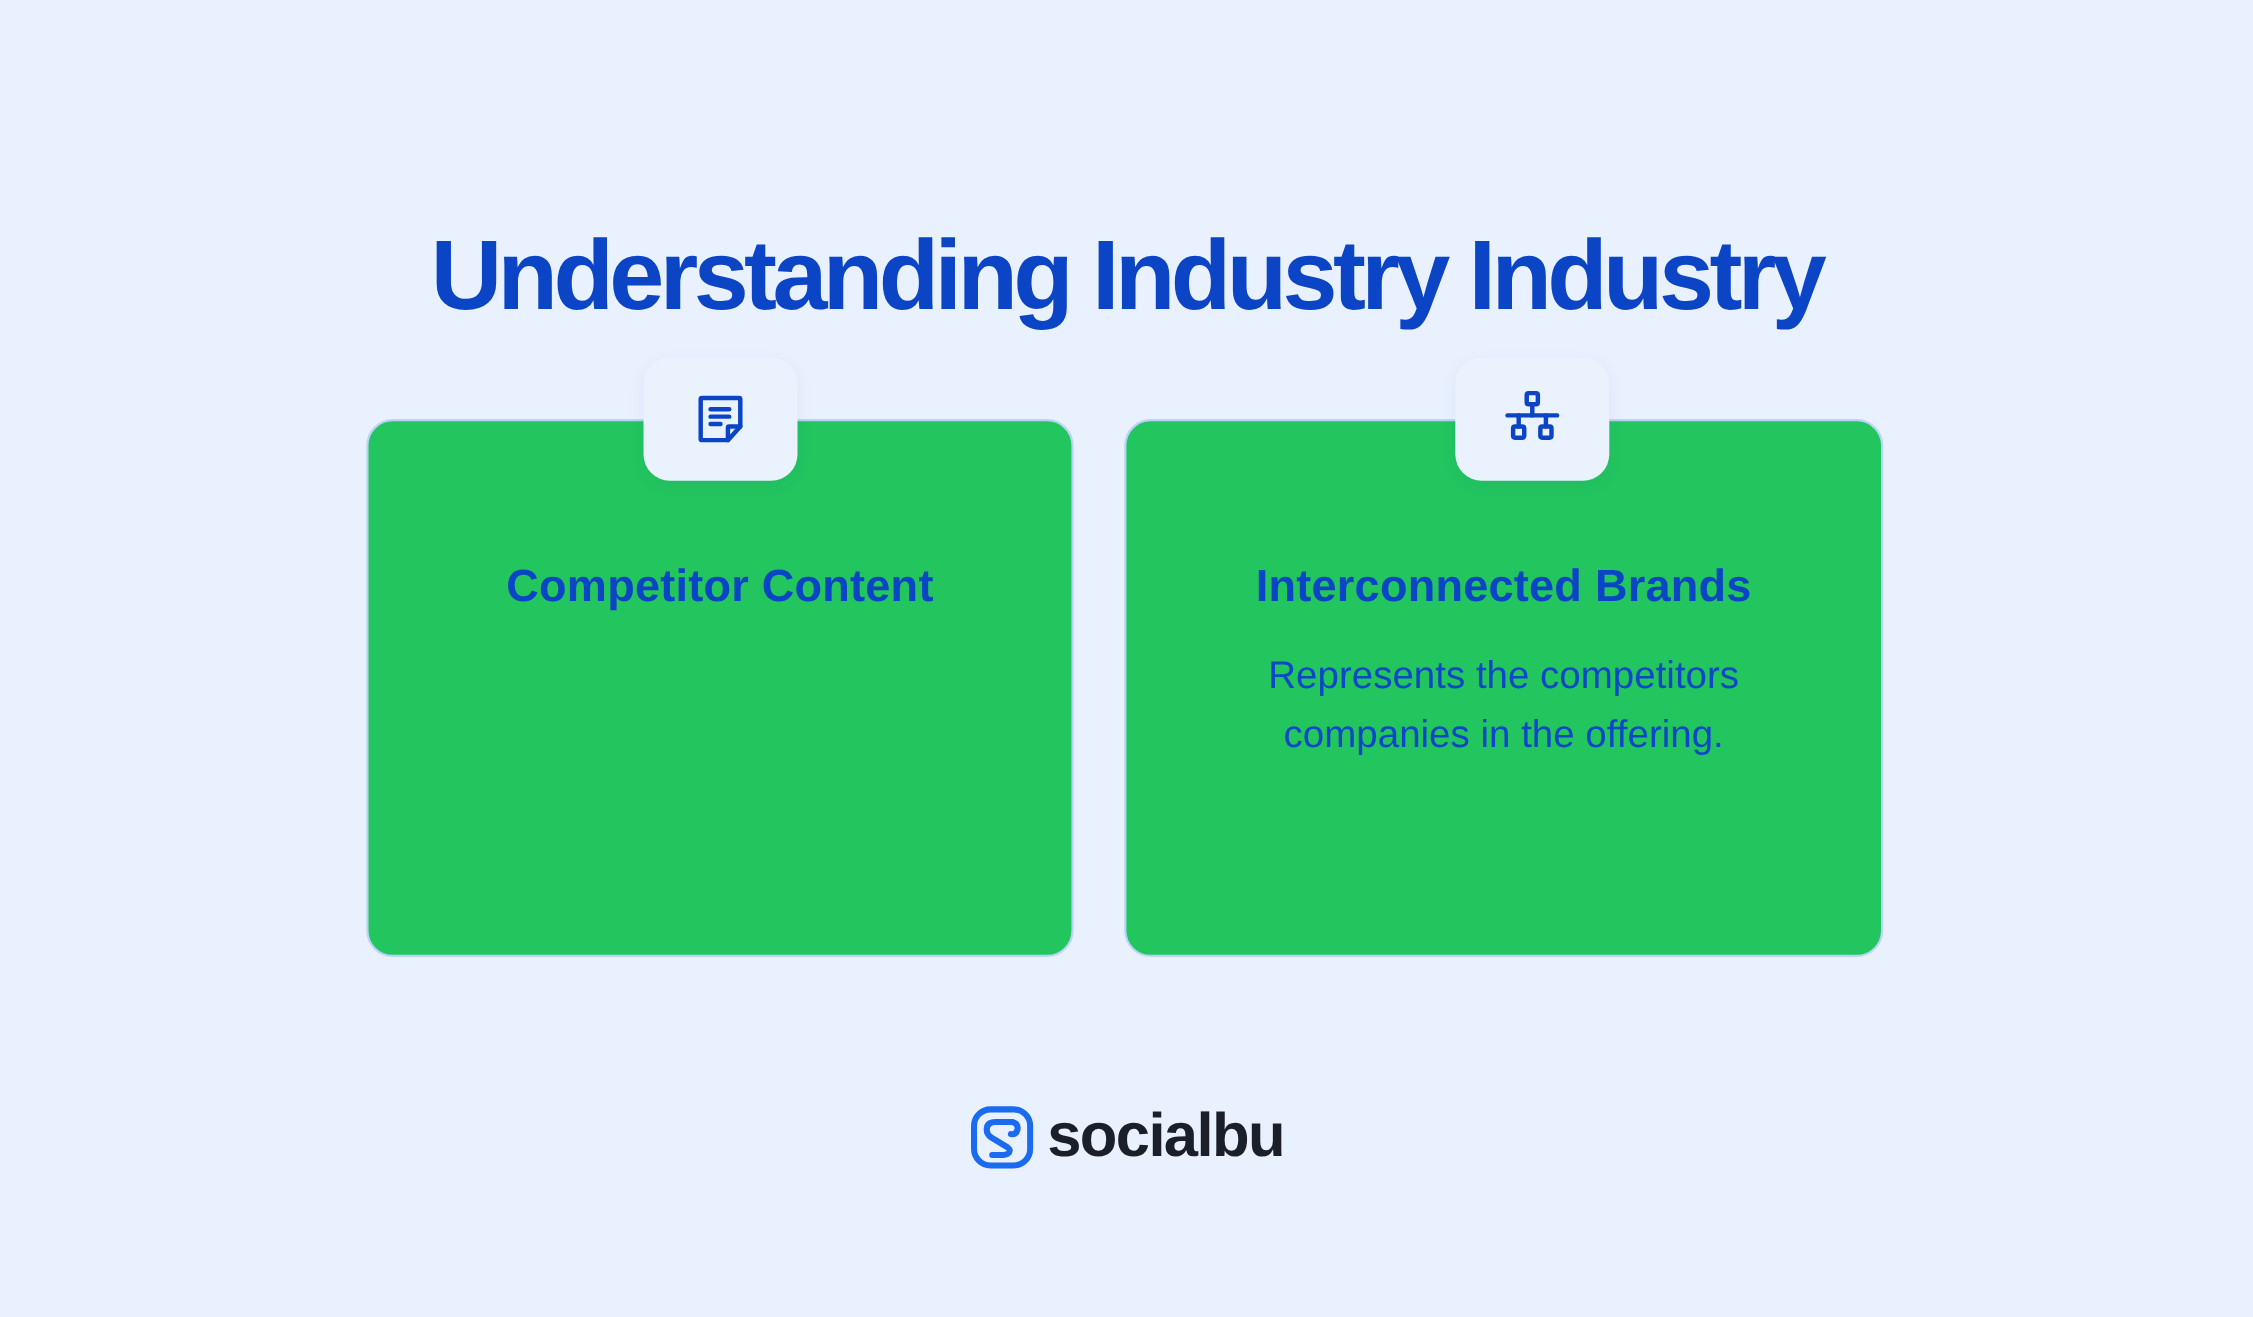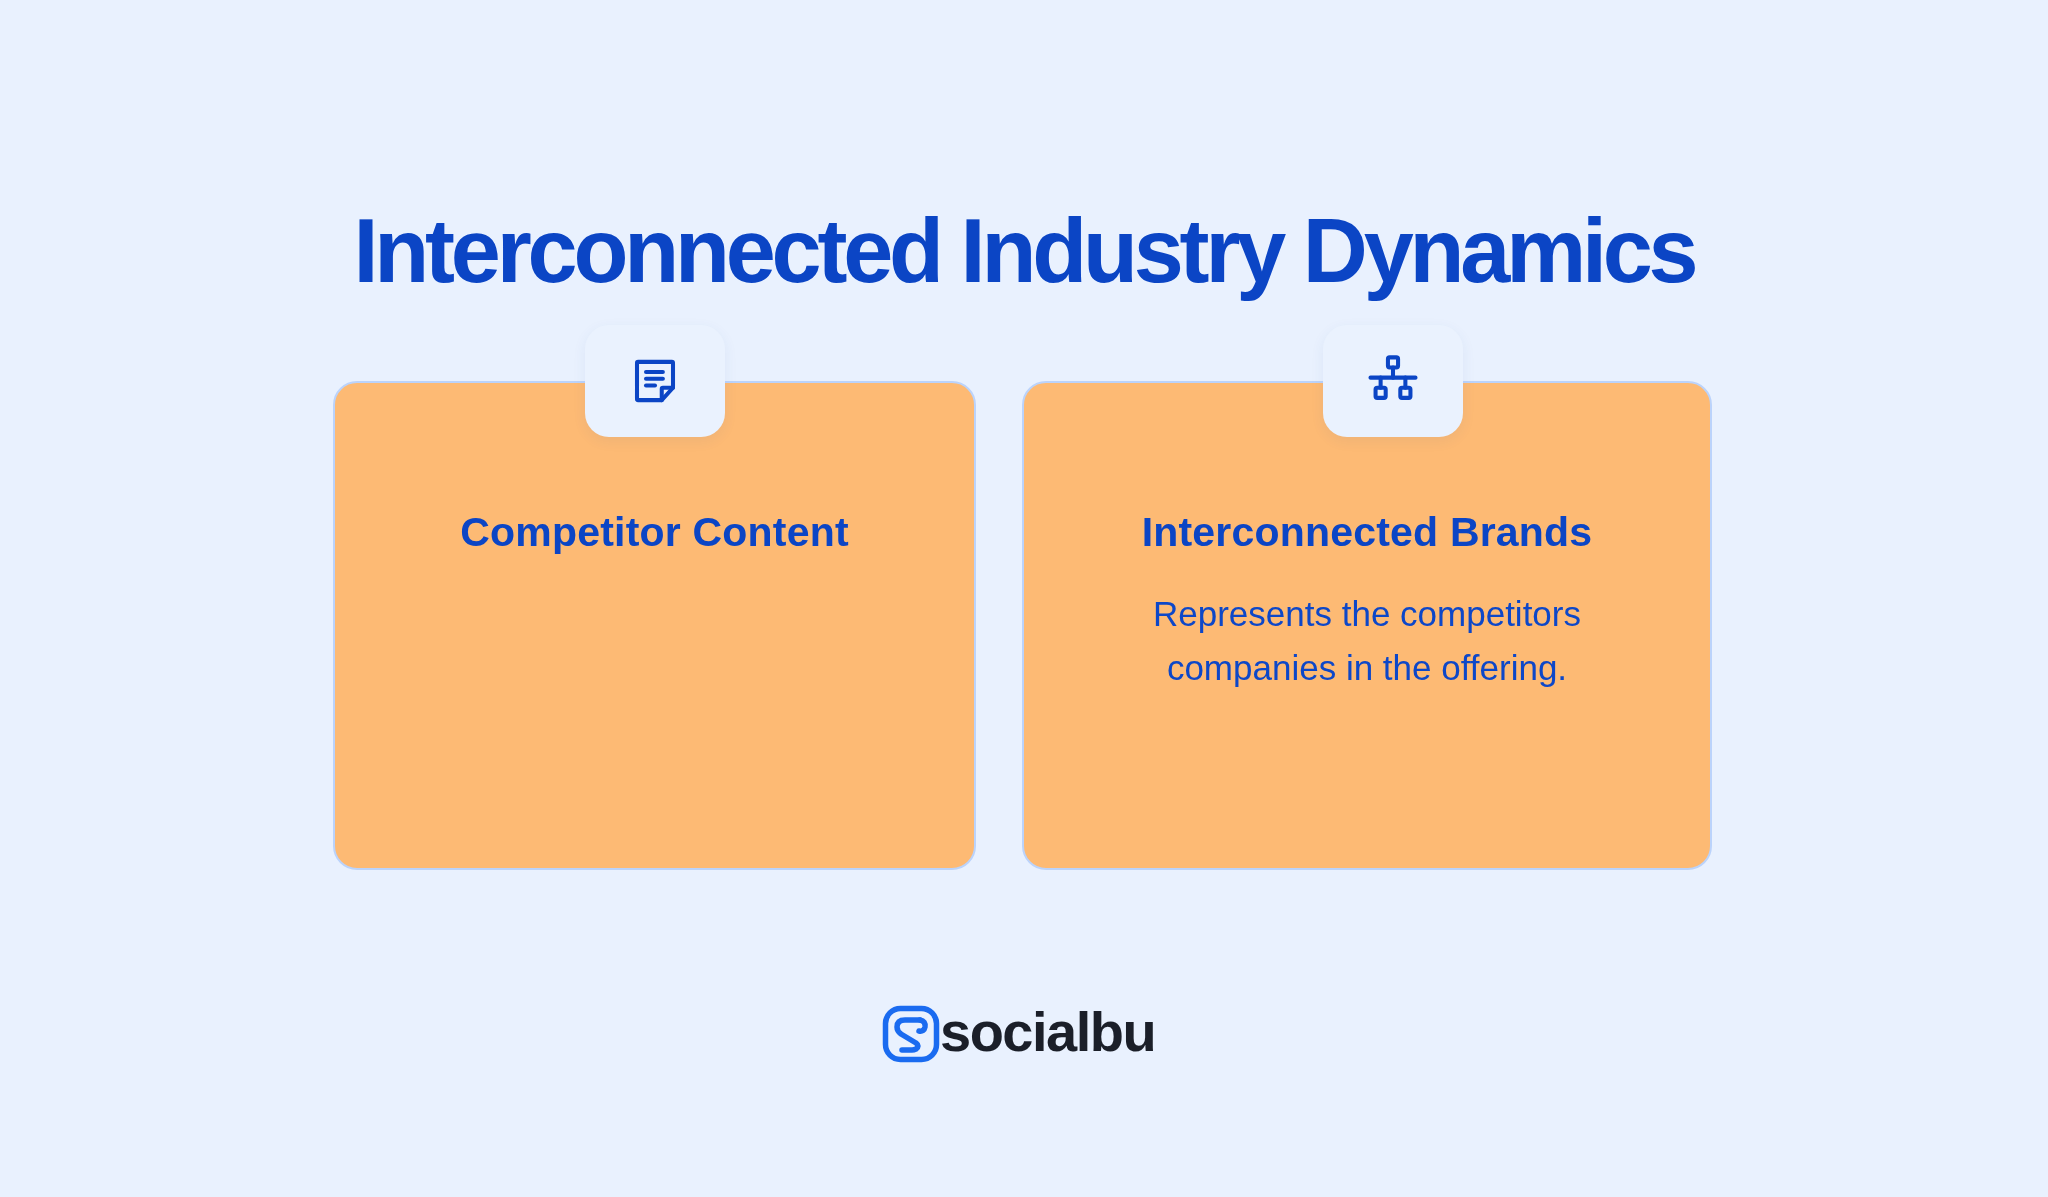--- a/index.html
+++ b/index.html
@@ -26,21 +26,21 @@
       line-height: 110px;
       letter-spacing: -4.2px;
       color: #0B45C5;
       white-space: nowrap;
     }
     .card {
       position: absolute;
       top: 381px;
       width: 639px;
       height: 485px;
-      background: #fdba74;
+      background: #22c55e;
       border: 2px solid #BBD3FB;
       border-radius: 24px;
       box-sizing: content-box;
     }
     .card-1 { left: 333px; }
     .card-2 { left: 1022px; padding-left: 47px; }
     .icon-box {
       position: absolute;
       top: 325px;
       width: 140px;
@@ -95,34 +95,35 @@
       height: 60px;
       display: flex;
       align-items: center;
     }
     .logo-icon {
       width: 58px;
       height: 58px;
       display: block;
     }
     .logo-text {
+      margin-left: 12px;
       font-family: "Liberation Sans", sans-serif;
       font-weight: 700;
       font-size: 56px;
       line-height: 60px;
       letter-spacing: -1.5px;
       color: #1B1F29;
       position: relative;
       top: -2px;
     }
   </style>
 </head>
 <body>
 
-<h1 class="title">Interconnected Industry Dynamics</h1>
+<h1 class="title">Understanding Industry Industry</h1>
 
 <div class="card card-1">
   <div class="card-title">Competitor Content</div>
   <div class="card-body">
   </div>
 </div>
 <div class="icon-box icon-box-1">
   <svg viewBox="0 0 48 48" fill="none" stroke="#0B45C5" stroke-width="3.6" stroke-linecap="round" stroke-linejoin="round">
     <path d="M9 7 H39 Q40 7 40 8 V30 L30 41 H9 Q8 41 8 40 V8 Q8 7 9 7 Z"></path>
     <path d="M40 30 H31 Q30 30 30 31 V41"></path>

